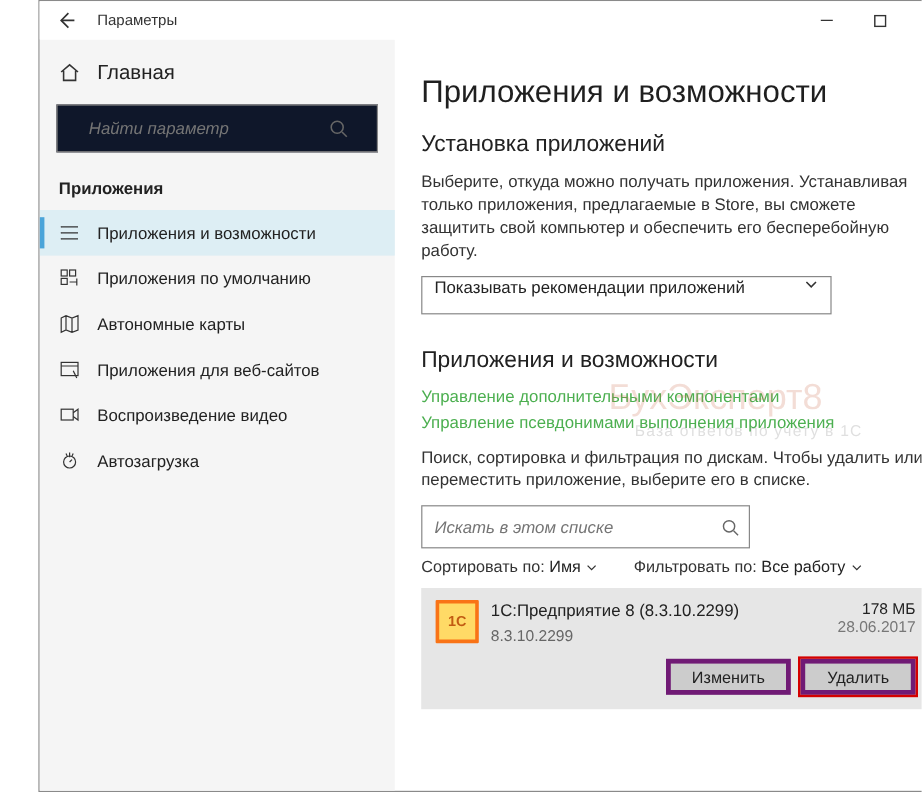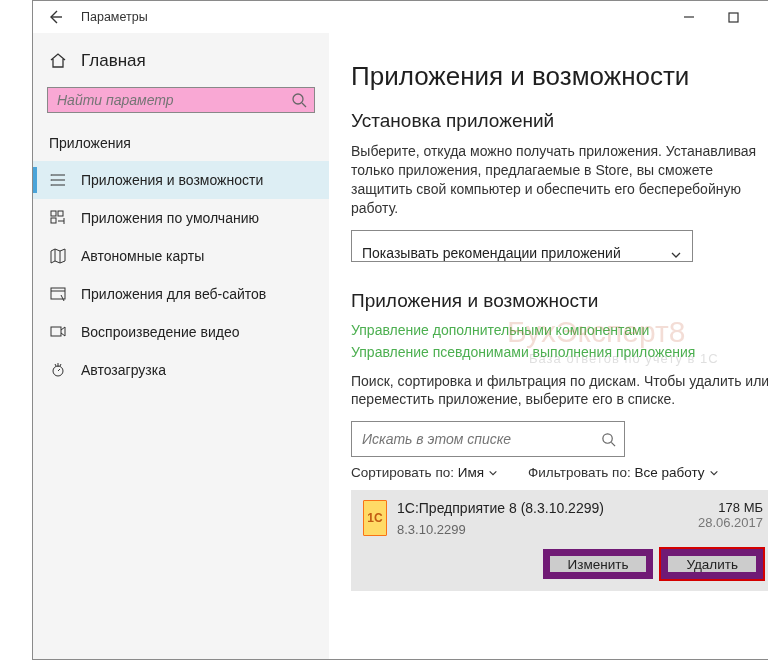--- a/index.html
+++ b/index.html
@@ -73,42 +73,42 @@
     align-items: center;
     padding: 8px 16px;
     gap: 14px;
     font-size: 17px;
     color: #222;
   }
   .search-row {
     padding: 8px 14px;
   }
   .search-box {
-    height: 26px;
+    height: 40px;
     border: 1px solid #888;
-    background: #f9a8d4;
-    display: flex;
-    align-items: center;
-    padding: 0 7px;
+    background: #0f172a;
+    display: flex;
+    align-items: center;
+    padding: 0 24px;
     justify-content: space-between;
   }
   .search-box input {
     border: none;
     outline: none;
     font-family: inherit;
     font-size: 14px;
     width: 85%;
     background: transparent;
     font-style: italic;
     color: #666;
   }
   .section-label {
     padding: 14px 16px 4px 16px;
     font-size: 14px;
-    font-weight: 400;
+    font-weight: 700;
     color: #222;
   }
   .nav-list {
     margin-top: 6px;
   }
   .nav-item {
     display: flex;
     align-items: center;
     gap: 14px;
     padding: 10px 16px;
@@ -158,21 +158,21 @@
     font-size: 14px;
     color: #333;
     line-height: 1.35;
     margin: 0 0 12px 0;
   }
   .dropdown {
     border: 1px solid #888;
     height: 32px;
     padding: 0 10px;
     display: inline-flex;
-    align-items: flex-end;
+    align-items: flex-start;
     justify-content: space-between;
     min-width: 342px;
     font-size: 14px;
   }
   .link-green {
     color: #4caf50;
     font-size: 14px;
     margin: 6px 0;
     display: block;
   }
@@ -214,24 +214,24 @@
     background: #e6e6e6;
     padding: 10px 12px 12px 12px;
     margin-top: 6px;
   }
   .app-row-top {
     display: flex;
     align-items: flex-start;
     gap: 10px;
   }
   .app-icon {
-    width: 24px;
+    width: 36px;
     height: 36px;
     background: #ffda66;
-    border: 1px solid #f97316;
+    border: 3px solid #f97316;
     border-radius: 1px;
     display: flex;
     align-items: center;
     justify-content: center;
     font-weight: bold;
     font-size: 12px;
     color: #c25b12;
     position: relative;
     overflow: hidden;
   }
@@ -250,21 +250,21 @@
   .app-buttons {
     display: flex;
     justify-content: flex-end;
     gap: 8px;
     margin-top: 12px;
   }
   .btn {
     height: 30px;
     padding: 0 18px;
     background: #ccc;
-    border: 7px solid #701a75;
+    border: 4px solid #701a75;
     font-size: 13.5px;
     display: inline-flex;
     align-items: center;
     justify-content: center;
   }
   .btn.delete {
     outline: 2px solid #d40000;
     outline-offset: 0;
   }
 

